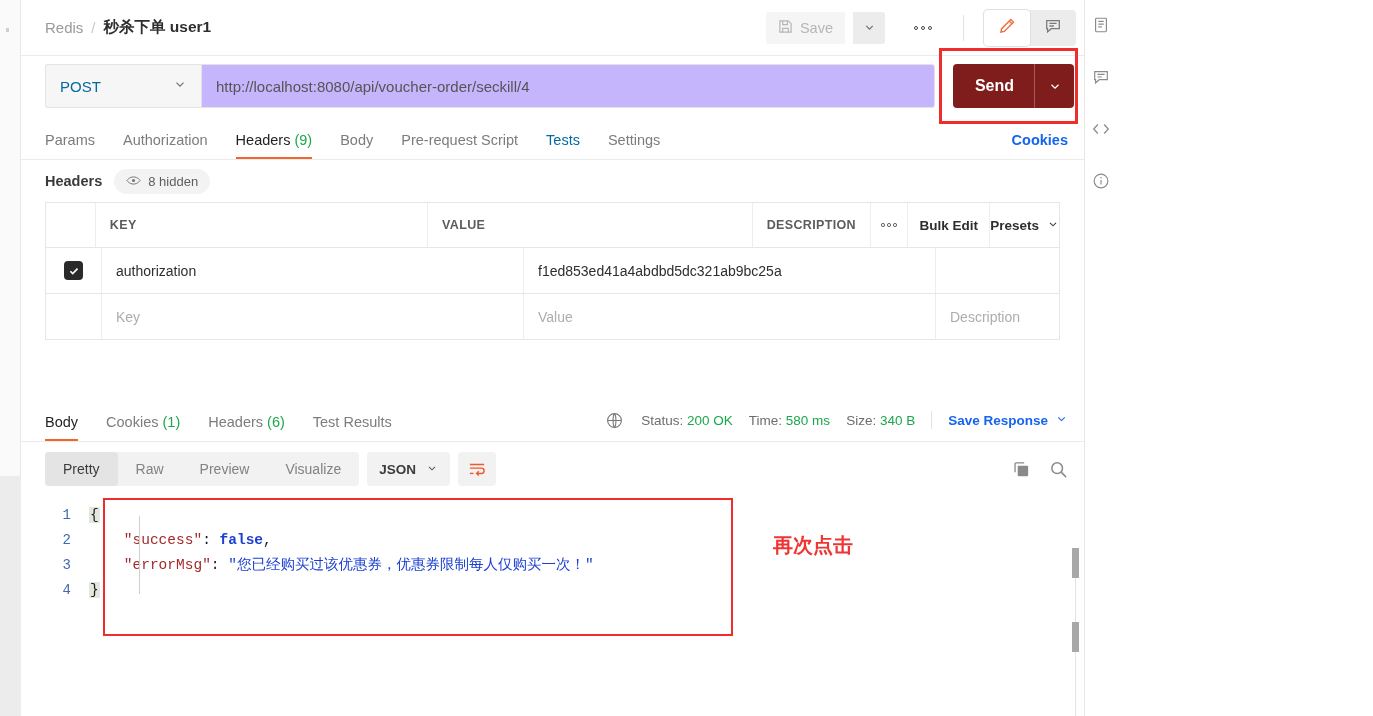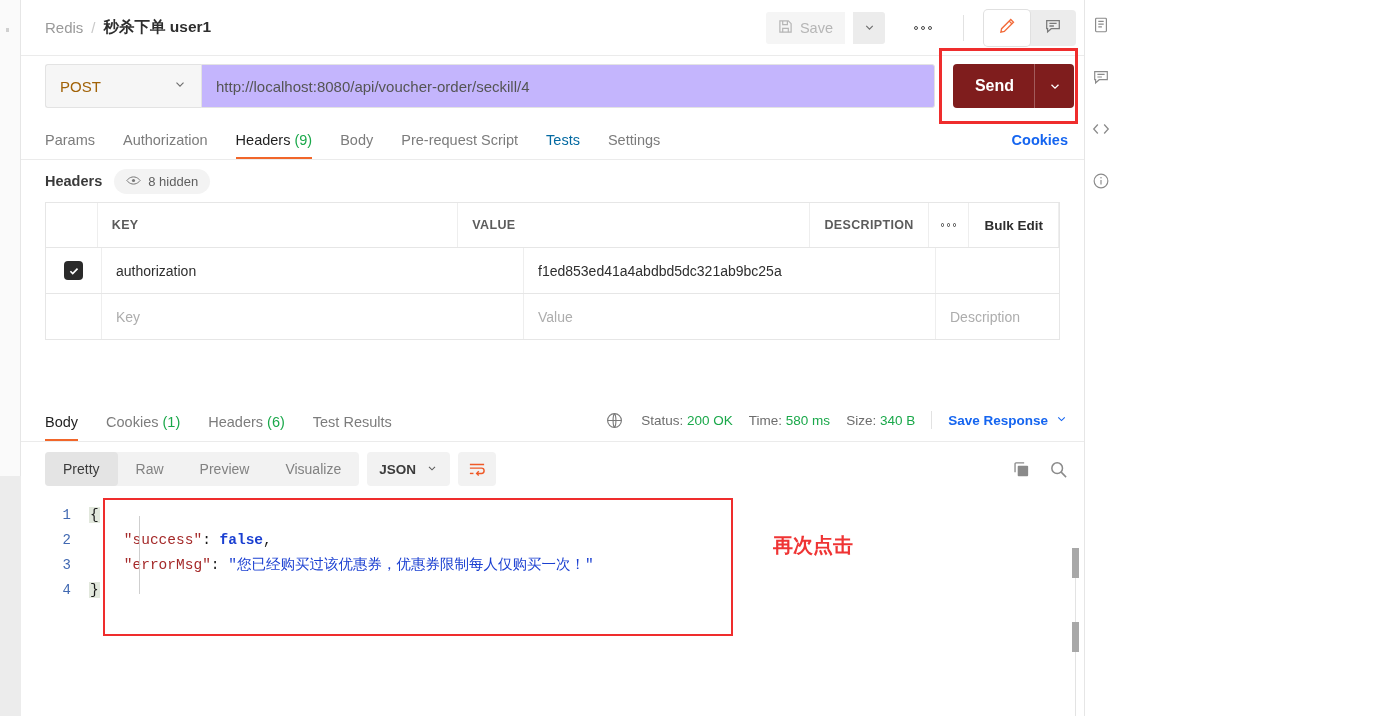--- a/index.html
+++ b/index.html
@@ -39,21 +39,21 @@
   .vsep { width:1px; height:26px; background:#e2e2e2; margin:0 12px; }
   .mode-group { display:flex; align-items:center; background:#ececec; border-radius:4px; }
   .mode-btn { width:46px; height:36px; display:flex; align-items:center; justify-content:center; cursor:pointer; border-radius:4px; }
   .mode-btn.active { background:#fff; box-shadow:0 0 0 1px #e0e0e0; }
   .pencil { color:#f26b3a; }
   .cmt { color:#7a7a7a; }
 
   
   .urlrow { flex:0 0 60px; display:flex; align-items:center; padding:0 10px 0 24px; gap:0; position:relative; }
   .method-box { display:flex; align-items:center; justify-content:space-between; width:156px; height:44px; background:#f6f6f6; border:1px solid #e3e3e3; border-right:none; border-radius:3px 0 0 3px; padding:0 14px; cursor:pointer; }
-  .method-label { font-size:15px; color:#a16207; }
+  .method-label { font-size:15px; color:#0369a1; }
   .url-box { flex:1; height:44px; background:#c4b5fd; border:1px solid #e3e3e3; border-radius:0 3px 3px 0; display:flex; align-items:center; padding:0 14px; font-size:15px; color:#555; cursor:text; }
   .send-wrap { position:relative; margin-left:18px; }
   .send-annot { position:absolute; left:-14px; top:-16px; width:139px; height:76px; border:3px solid #ef2d2d; box-sizing:border-box; pointer-events:none; }
   .send-btn { display:flex; align-items:center; background:#7f1d1d; border-radius:4px; height:44px; overflow:hidden; cursor:pointer; }
   .send-label { padding:0 20px 0 22px; color:#fff; font-weight:700; font-size:16px; }
   .send-caret { width:40px; height:44px; display:flex; align-items:center; justify-content:center; color:#fff; border-left:1px solid rgba(255,255,255,.28); }
 
   
   .reqtabs { flex:0 0 44px; display:flex; align-items:flex-end; padding:0 16px 0 24px; border-bottom:1px solid #ebebeb; position:relative; }
   .rtab { position:relative; padding:0 14px 11px 14px; font-size:14.5px; color:#7c7c7c; cursor:pointer; white-space:nowrap; }
@@ -241,20 +241,28 @@
         <div class="cell c-check"></div>
         <div class="cell c-key">KEY</div>
         <div class="cell c-val">VALUE</div>
         <div class="cell c-desc">DESCRIPTION</div>
         <div class="t-dots">
           <span></span>
           <span></span>
           <span></span>
         </div>
         <div class="t-bulk">Bulk Edit</div>
+        <div class="t-presets">
+          <span>Presets</span>
+          <span>
+            <svg width="12" height="12" viewBox="0 0 16 16" fill="none" stroke="#3a3a3a" stroke-width="1.4">
+                <path d="M4 6.5l4 4 4-4"></path>
+              </svg>
+          </span>
+        </div>
       </div>
       <div class="trow">
         <div class="cell c-check">
           <span class="chk">
             <svg width="12" height="12" viewBox="0 0 16 16" fill="none" stroke="#ffffff" stroke-width="2.2">
                 <path d="M3.2 8.3l3.1 3.1 6.4-6.6"></path>
               </svg>
           </span>
         </div>
         <div class="cell c-key kv-text">authorization</div>

